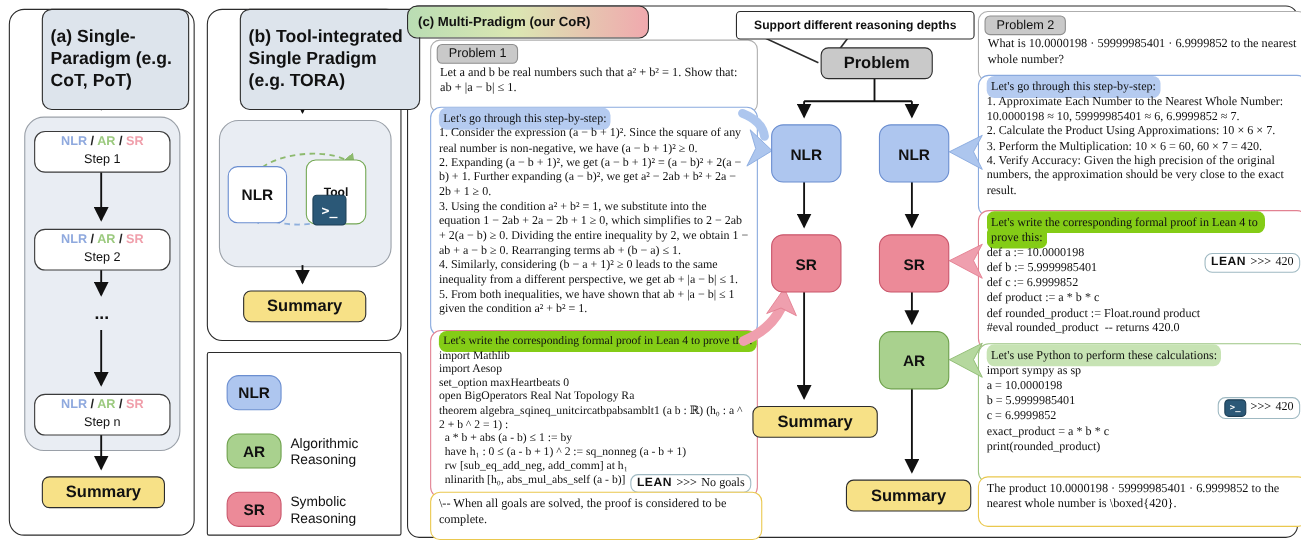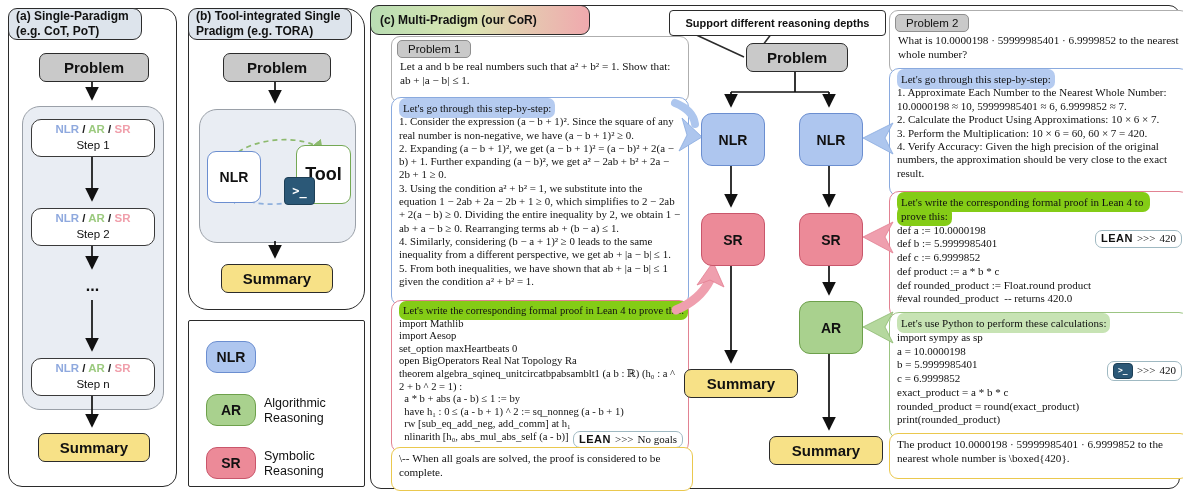--- a/index.html
+++ b/index.html
@@ -1,20 +1,20 @@
 <!DOCTYPE html>
 <html><head>
 <meta charset="utf-8">
 <style>
   html,body{margin:0;padding:0;background:#fff;}
   .canvas{position:relative;width:1183px;height:493px;background:#fff;
           font-family:"Liberation Sans",sans-serif;overflow:hidden;color:#111;}
   .panel{position:absolute;background:#fff;border:1.7px solid #2b2b2b;border-radius:14px;}
   .ptab{position:absolute;background:#dde4ec;border:1.5px solid #2b2b2b;border-radius:9px;
-        padding:0 7px;font-size:12px;font-weight:bold;line-height:1.25;z-index:7;}
+        padding:15px 7px;font-size:16px;font-weight:bold;line-height:1.25;z-index:7;margin-left:30px;}
   .node{position:absolute;display:flex;align-items:center;justify-content:center;
         font-weight:bold;z-index:6;text-align:center;}
   .node-gray{background:#c9c9c9;border:1.6px solid #2b2b2b;border-radius:7px;font-size:15px;}
   .node-yellow{background:#f7e187;border:1.6px solid #2b2b2b;border-radius:7px;font-size:15px;}
   .chip{position:absolute;display:flex;align-items:center;justify-content:center;
         font-weight:bold;z-index:6;font-size:14px;border-radius:11px;}
   .chip-nlr{background:#aec6ef;border:1.8px solid #6b8ed0;}
   .chip-sr{background:#ec8a98;border:1.8px solid #c9566b;}
   .chip-ar{background:#a9d18e;border:1.8px solid #6da04b;}
   .soft{position:absolute;background:#e9edf3;border:1.4px solid #9aa0a8;border-radius:18px;z-index:1;}
@@ -85,26 +85,26 @@
     <div class="ellipsis" style="top:268px;">...</div>
 
     <div class="stepbox" style="left:22px;top:349px;width:122px;height:34px;">
       <div><span class="par-nlr">NLR</span><span class="par-sl"> / </span><span class="par-ar">AR</span><span class="par-sl"> / </span><span class="par-sr">SR</span></div>
       <div>Step n</div>
     </div>
 
     <div class="node node-yellow" style="left:29px;top:424px;width:110px;height:27px;">Summary</div>
   </div>
 
-  <div class="panel" style="left:188px;top:8px;width:175px;height:300px;border-radius:20px;">
+  <div class="panel" style="left:188px;top:8px;width:175px;height:300px;">
     <div class="ptab" style="left:-1px;top:-1px;width:148px;">(b) Tool-integrated Single Pradigm (e.g. TORA)</div>
     <div class="node node-gray" style="left:34px;top:44px;width:106px;height:27px;">Problem</div>
     <div class="soft" style="left:10px;top:100px;width:155px;height:132px;"></div>
     <div class="whitebox" style="left:18px;top:142px;width:52px;height:50px;border:1.6px solid #6b8ed0;font-size:14px;">NLR</div>
-    <div class="whitebox" style="left:107px;top:136px;width:53px;height:57px;border:1.6px solid #74a854;font-size:18px;">Tool</div>
+    <div class="whitebox" style="left:89px;top:136px;width:53px;height:57px;border:1.6px solid #74a854;font-size:11px;">Tool</div>
     <div class="term" style="position:absolute;left:95px;top:168px;width:29px;height:26px;font-size:12px;z-index:7;">&gt;_</div>
     <div class="node node-yellow" style="left:32px;top:255px;width:110px;height:27px;">Summary</div>
   </div>
 
   <div class="legend" style="left:188px;top:320px;width:175px;height:165px;">
     <div class="chip chip-nlr" style="left:17px;top:20px;width:48px;height:30px;">NLR</div>
     <div class="chip chip-ar" style="left:17px;top:73px;width:48px;height:30px;">AR</div>
     <div class="leg-label" style="left:75px;top:75px;width:95px;">Algorithmic Reasoning</div>
     <div class="chip chip-sr" style="left:17px;top:126px;width:48px;height:30px;">SR</div>
     <div class="leg-label" style="left:75px;top:128px;width:95px;">Symbolic Reasoning</div>
@@ -181,21 +181,20 @@
       </div>
     </div>
 
     <div class="card card-green code" style="left:518px;top:306px;width:284px;height:117px;font-size:11px;line-height:1.25;">
       <div><span class="hl hl-green">Let's use Python to perform these calculations:</span></div>
       <div>import sympy as sp</div>
       <div>a = 10.0000198</div>
       <div>b = 5.9999985401</div>
       <div>c = 6.9999852</div>
       <div>exact_product = a * b * c</div>
-      <div>rounded_product = round(exact_product)</div>
       <div>print(rounded_product)</div>
       <div class="badge" style="right:6px;top:48px;">
         <span class="term" style="width:18px;height:14px;font-size:8px;">&gt;_</span><span>&gt;&gt;&gt;</span><span>420</span>
       </div>
     </div>
 
     <div class="card card-yellow" style="left:518px;top:427px;width:284px;height:36px;">The product 10.0000198 · 59999985401 · 6.9999852 to the nearest whole number is \boxed{420}.</div>
   </div>
 
   <svg class="overlay" width="1183" height="493" viewBox="0 0 1183 493">

